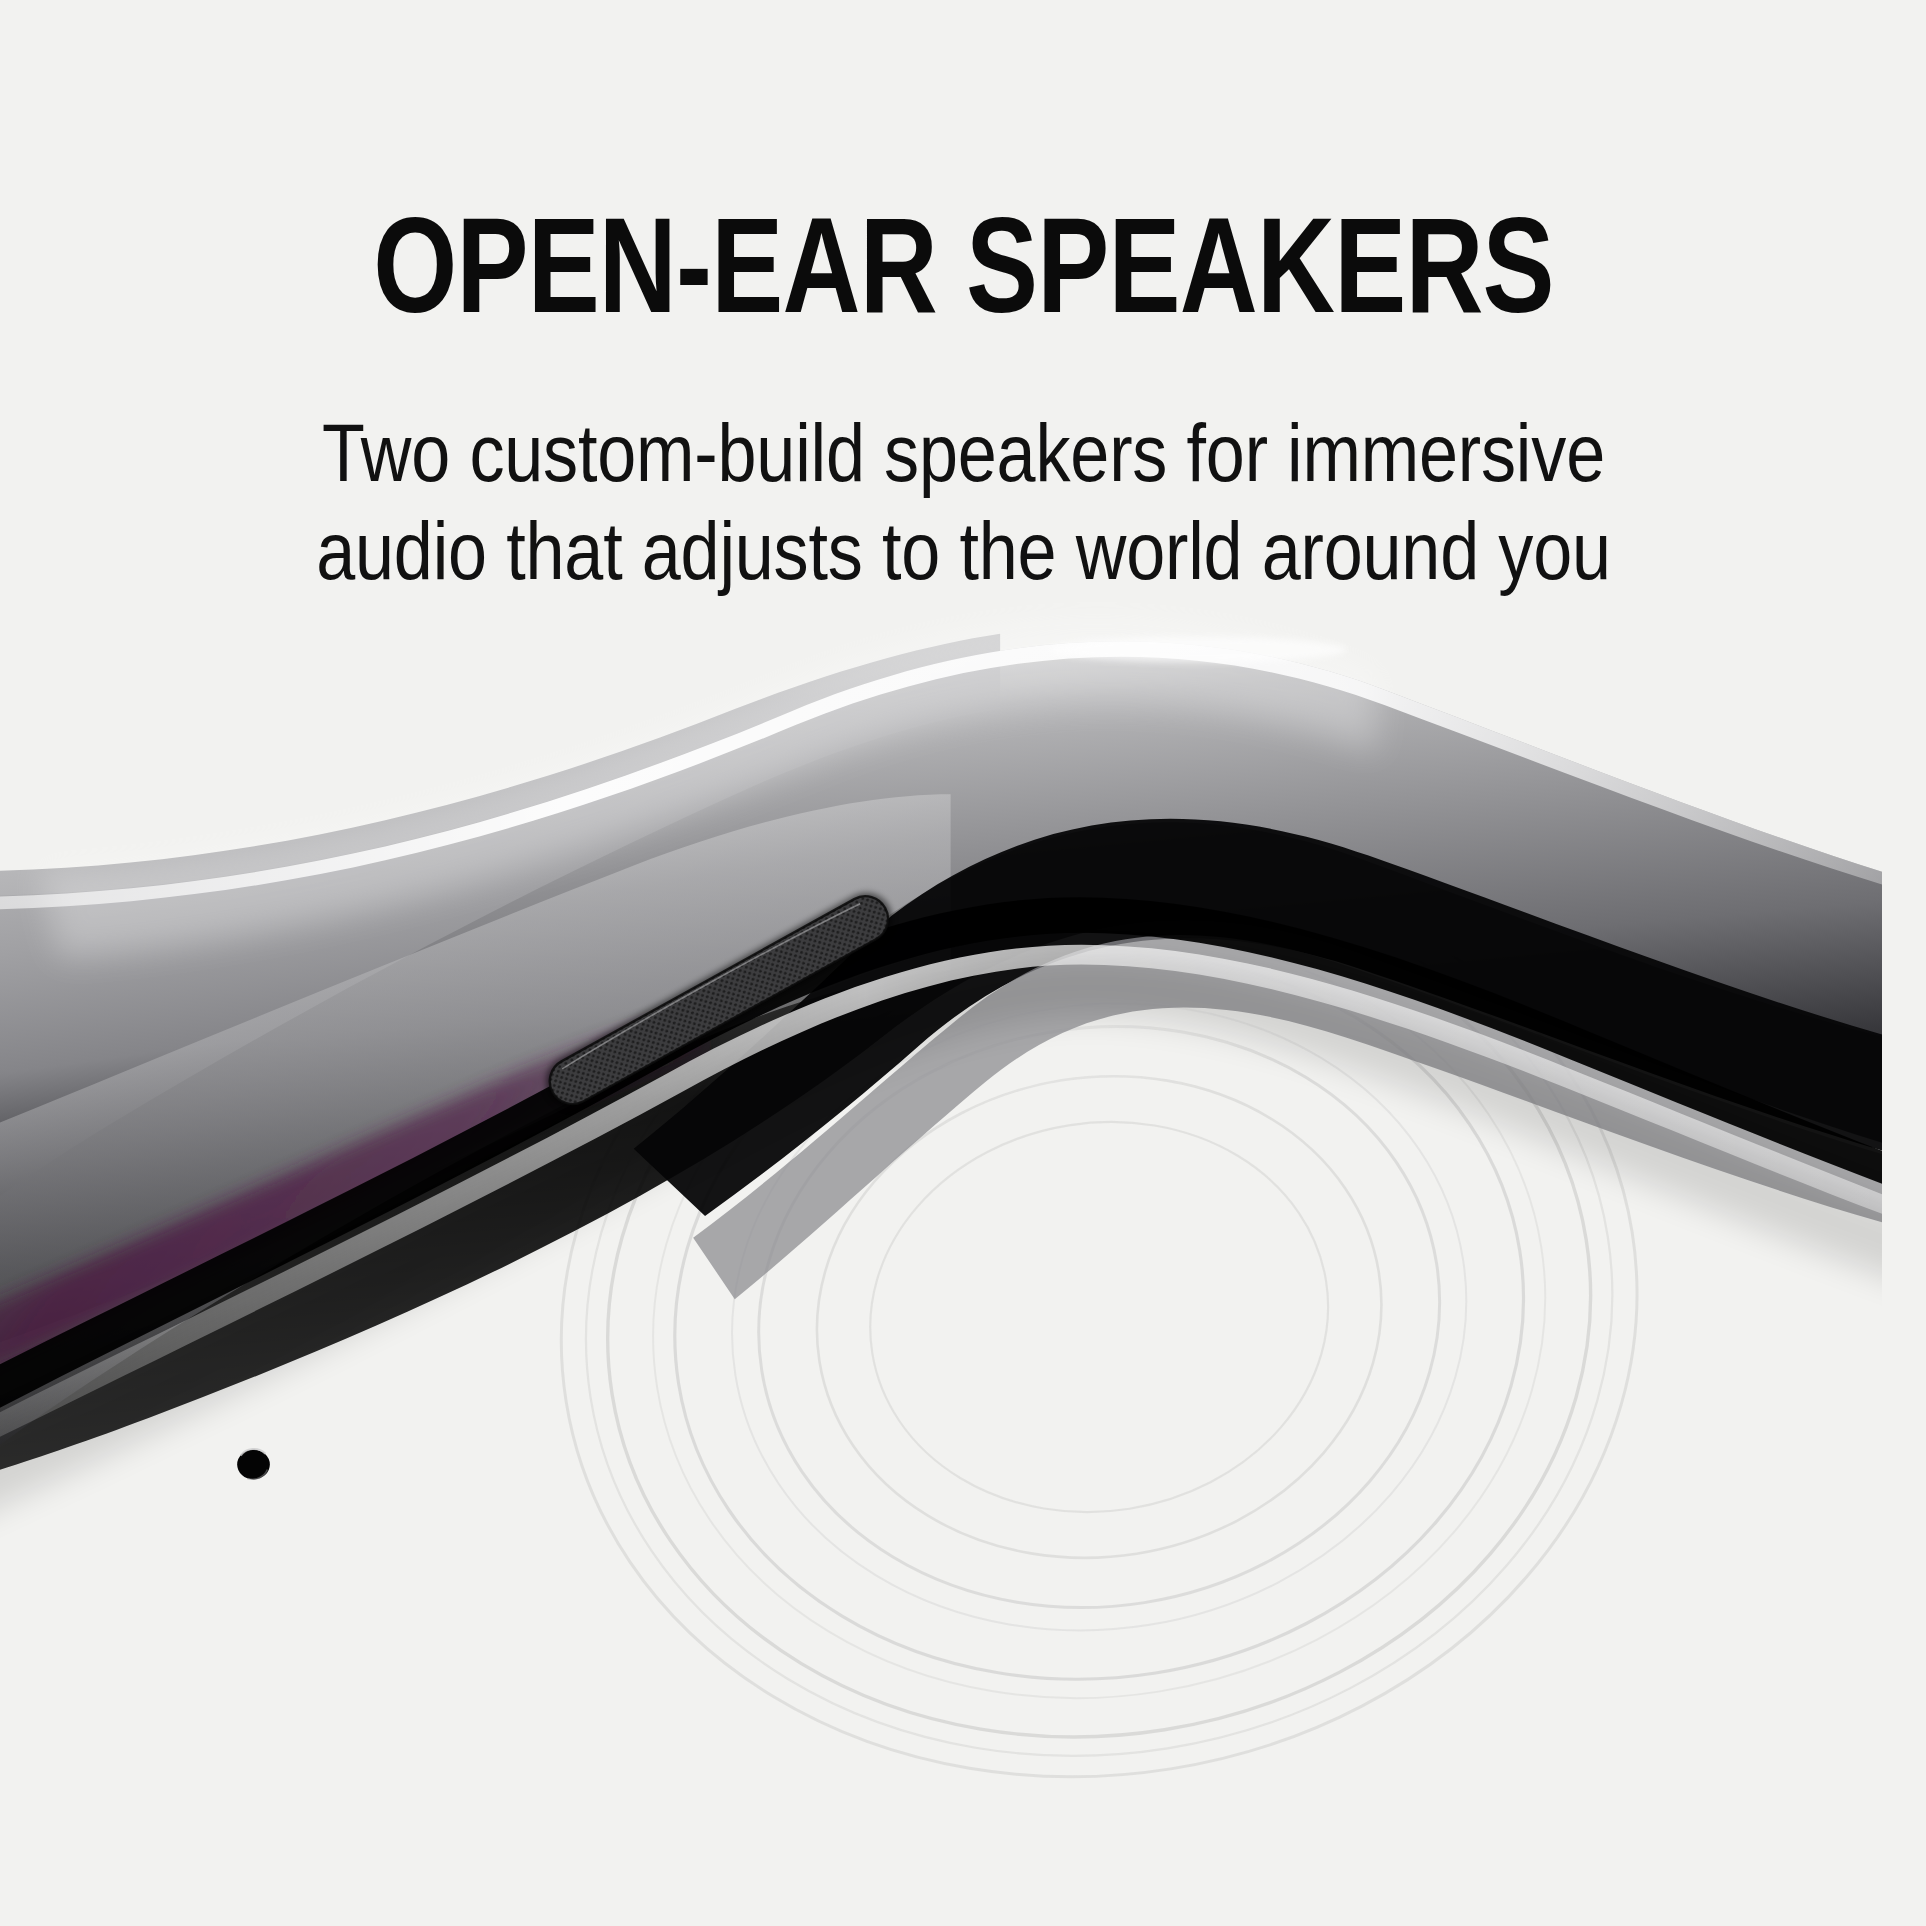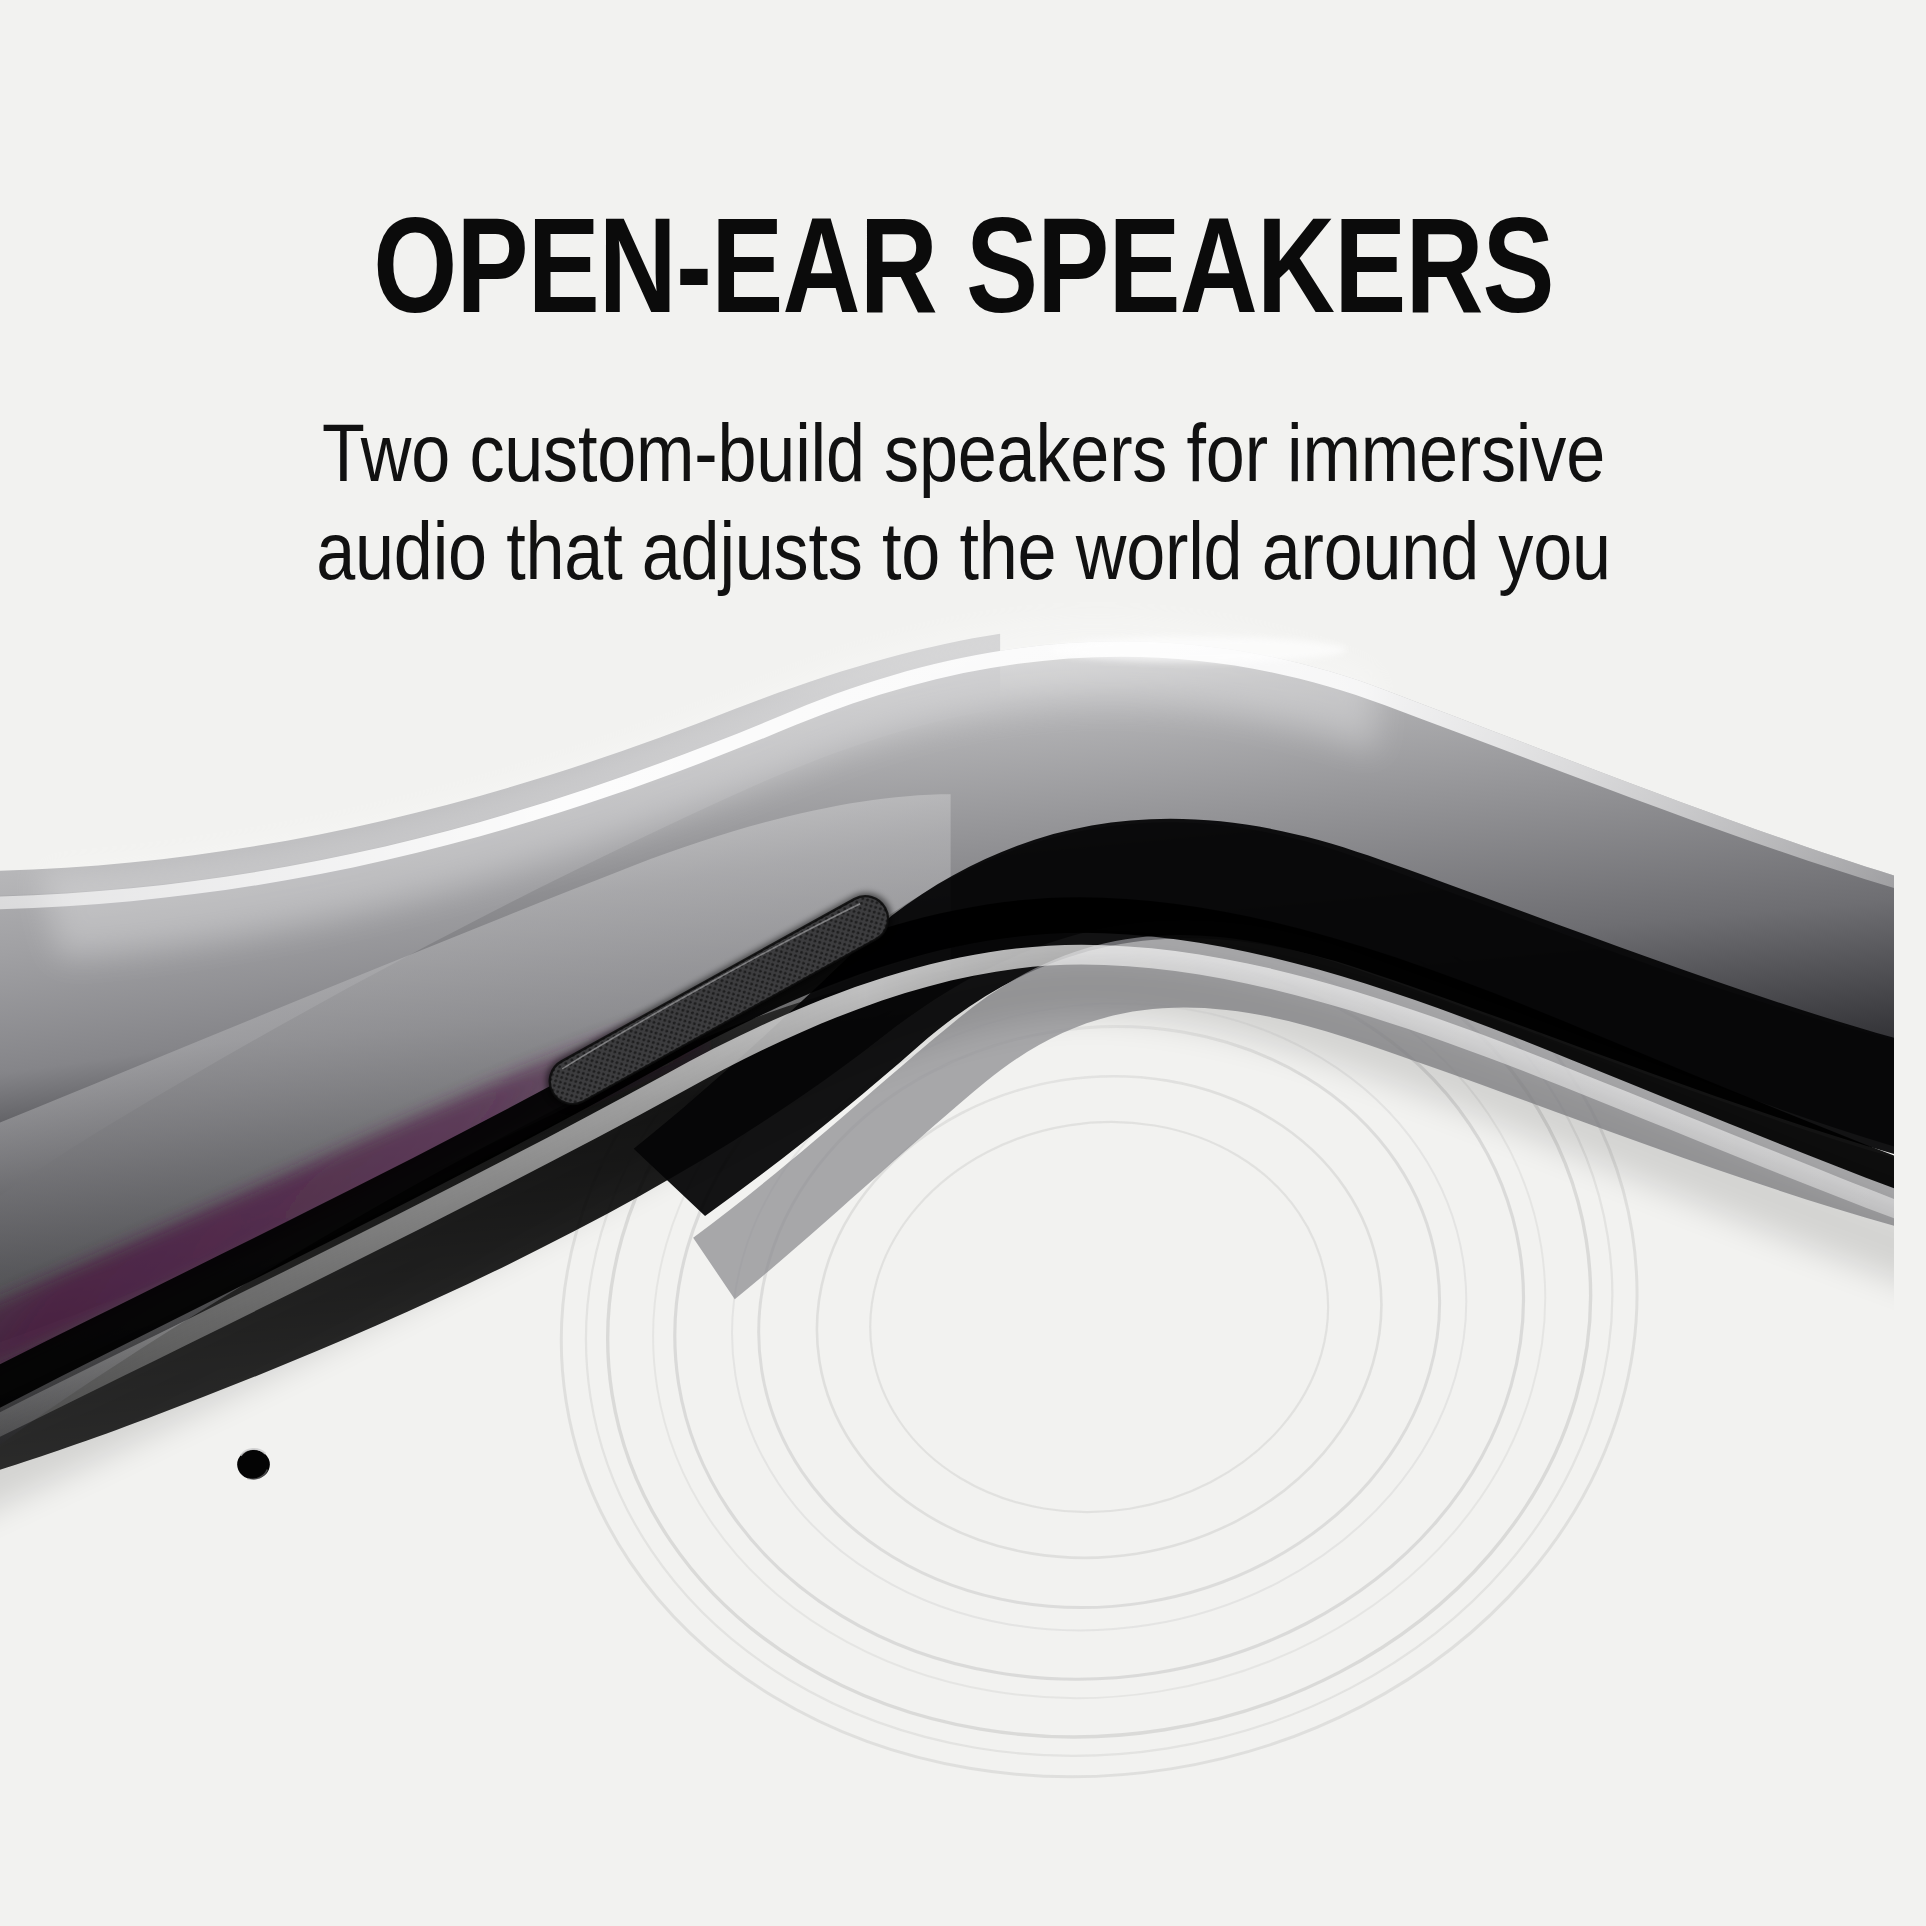--- a/index.html
+++ b/index.html
@@ -8,21 +8,20 @@
     padding: 0;
     background: #f2f2f0;
   }
   #stage {
     position: relative;
     width: 1882px;
     height: 1927px;
     background: #f2f2f0;
     overflow: hidden;
     font-family: "Liberation Sans", sans-serif;
-    padding-left: 12px;
   }
 
   
   #text-block {
     position: absolute;
     left: 0;
     top: 0;
     width: 1927px;
     text-align: center;
     z-index: 40;

